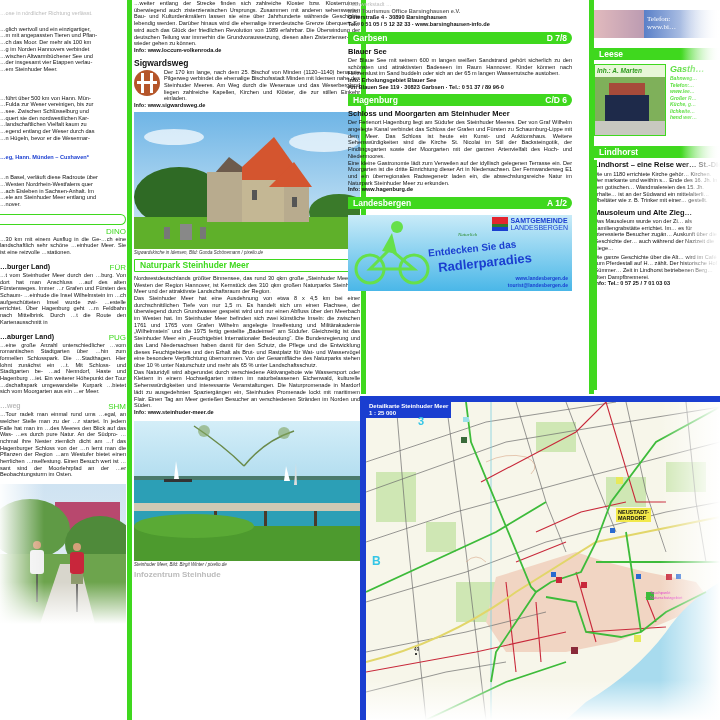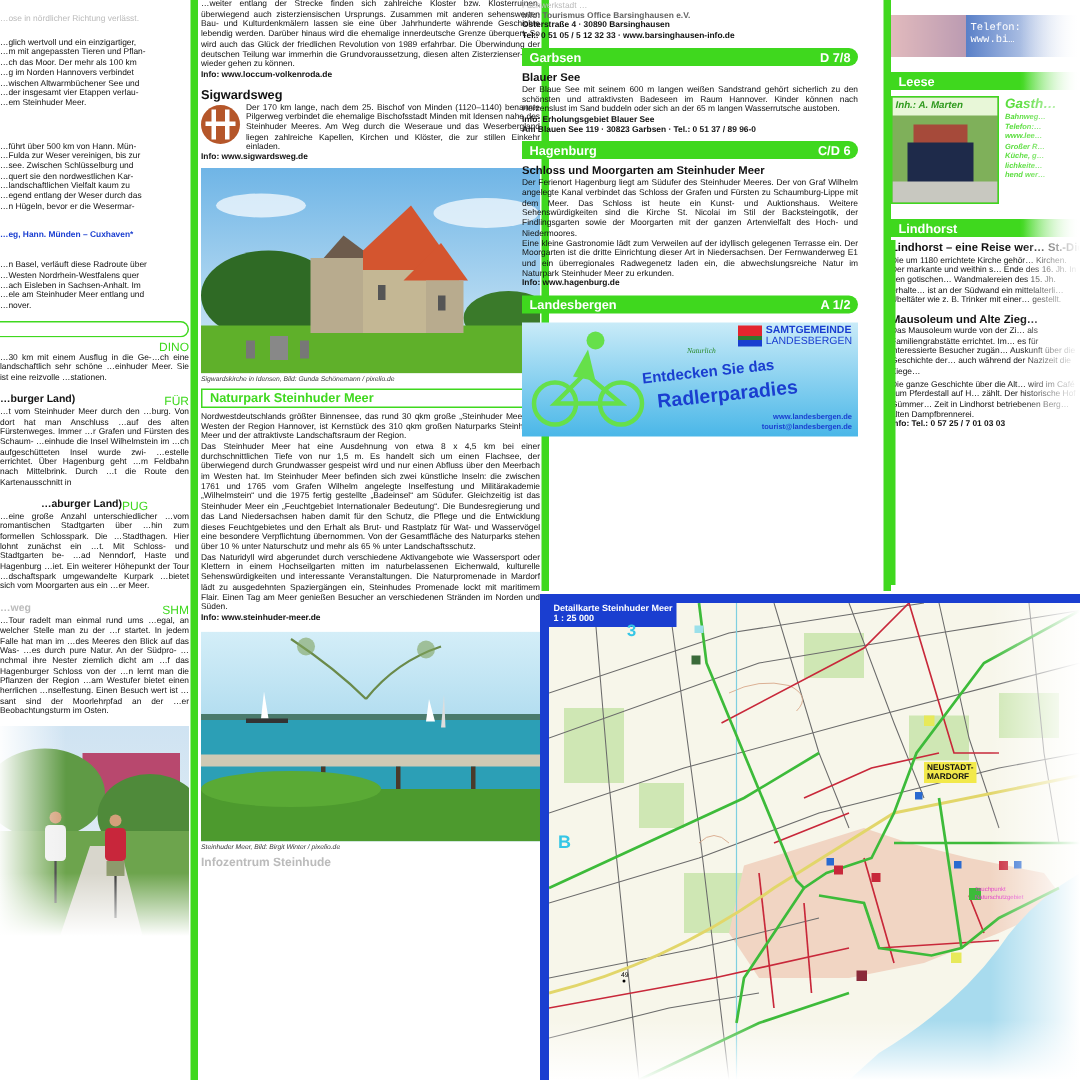--- a/index.html
+++ b/index.html
@@ -64,21 +64,21 @@
 
     <div class="code">DINO</div>
     <p>…30 km mit einem Ausflug in die Ge-…ch eine landschaftlich sehr schöne …einhuder Meer. Sie ist eine reizvolle …stationen.</p>
 
     <div style="display:flex;justify-content:space-between;margin-top:5px">
       <span class="sub">…burger Land)</span>
       <span class="code" style="margin:2px 0 0">FÜR</span>
     </div>
     <p>…t vom Steinhuder Meer durch den …burg. Von dort hat man Anschluss …auf des alten Fürstenweges. Immer …r Grafen und Fürsten des Schaum- …einhude die Insel Wilhelmstein im …ch aufgeschütteten Insel wurde zwi- …estelle errichtet. Über Hagenburg geht …m Feldbahn nach Mittelbrink. Durch …t die Route den Kartenausschnitt in</p>
 
-    <div style="display:flex;justify-content:center;margin-top:5px">
+    <div style="display:flex;justify-content:space-between;margin-top:5px">
       <span class="sub">…aburger Land)</span>
       <span class="code" style="margin:2px 0 0">PUG</span>
     </div>
     <p>…eine große Anzahl unterschiedlicher …vom romantischen Stadtgarten über …hin zum formellen Schlosspark. Die …Stadthagen. Hier lohnt zunächst ein …t. Mit Schloss- und Stadtgarten be- …ad Nenndorf, Haste und Hagenburg …iet. Ein weiterer Höhepunkt der Tour …dschaftspark umgewandelte Kurpark …bietet sich vom Moorgarten aus ein …er Meer.</p>
 
     <div style="display:flex;justify-content:space-between;margin-top:5px">
       <span class="sub fade">…weg</span>
       <span class="code" style="margin:2px 0 0">SHM</span>
     </div>
     <p>…Tour radelt man einmal rund ums …egal, an welcher Stelle man zu der …r startet. In jedem Falle hat man im …des Meeres den Blick auf das Was- …es durch pure Natur. An der Südpro- …nchmal ihre Nester ziemlich dicht am …f das Hagenburger Schloss von der …n lernt man die Pflanzen der Region …am Westufer bietet einen herrlichen …nselfestung. Einen Besuch wert ist …sant sind der Moorlehrpfad an der …er Beobachtungsturm im Osten.</p>
@@ -247,21 +247,21 @@
       <div style="position:absolute;left:90px;top:40px;color:#1a3ed0;font-weight:bold;font-size:13px;transform:rotate(-6deg)">Radlerparadies</div>
       <div style="position:absolute;right:4px;bottom:10px;color:#1a3ed0;font-weight:bold;font-size:5px">www.landesbergen.de</div>
       <div style="position:absolute;right:4px;bottom:3px;color:#1a3ed0;font-weight:bold;font-size:5px">tourist@landesbergen.de</div>
     </div>
   </div>
   <div class="gbar" style="left:589px;height:394px"></div>
 
   <div class="col c4" style="height:396px">
     <div style="margin-top:10px;height:28px;display:flex;background:linear-gradient(90deg,#d8e8ee,#5a80c8 40%,#fff)">
       <div style="width:50px;background:#e5a6a8;opacity:0.7"></div>
-      <div style="color:#fff;font-family:Liberation Mono, monospace;font-size:7px;line-height:8px;padding:5px 3px">
+      <div style="color:#fff;font-family:Liberation Serif, serif;font-size:7px;line-height:8px;padding:5px 3px">
         <div>Telefon:</div>
         <div>www.bi…</div>
       </div>
     </div>
     <div class="hdr" style="margin-top:10px;border-radius:0;background:linear-gradient(90deg,#3fd81e 70%,#fff)">
       <span>Leese</span>
     </div>
     <div style="margin-top:4px;display:flex;height:72px">
       <div style="width:72px;position:relative;background:#7fb05a;border:1px solid #3fd81e;overflow:hidden">
         <div style="position:absolute;left:0;top:0;width:100%;height:12px;background:#e8f7d8;color:#2f9a1e;font-style:italic;font-weight:bold;font-size:6.5px;padding:2px">Inh.: A. Marten</div>

